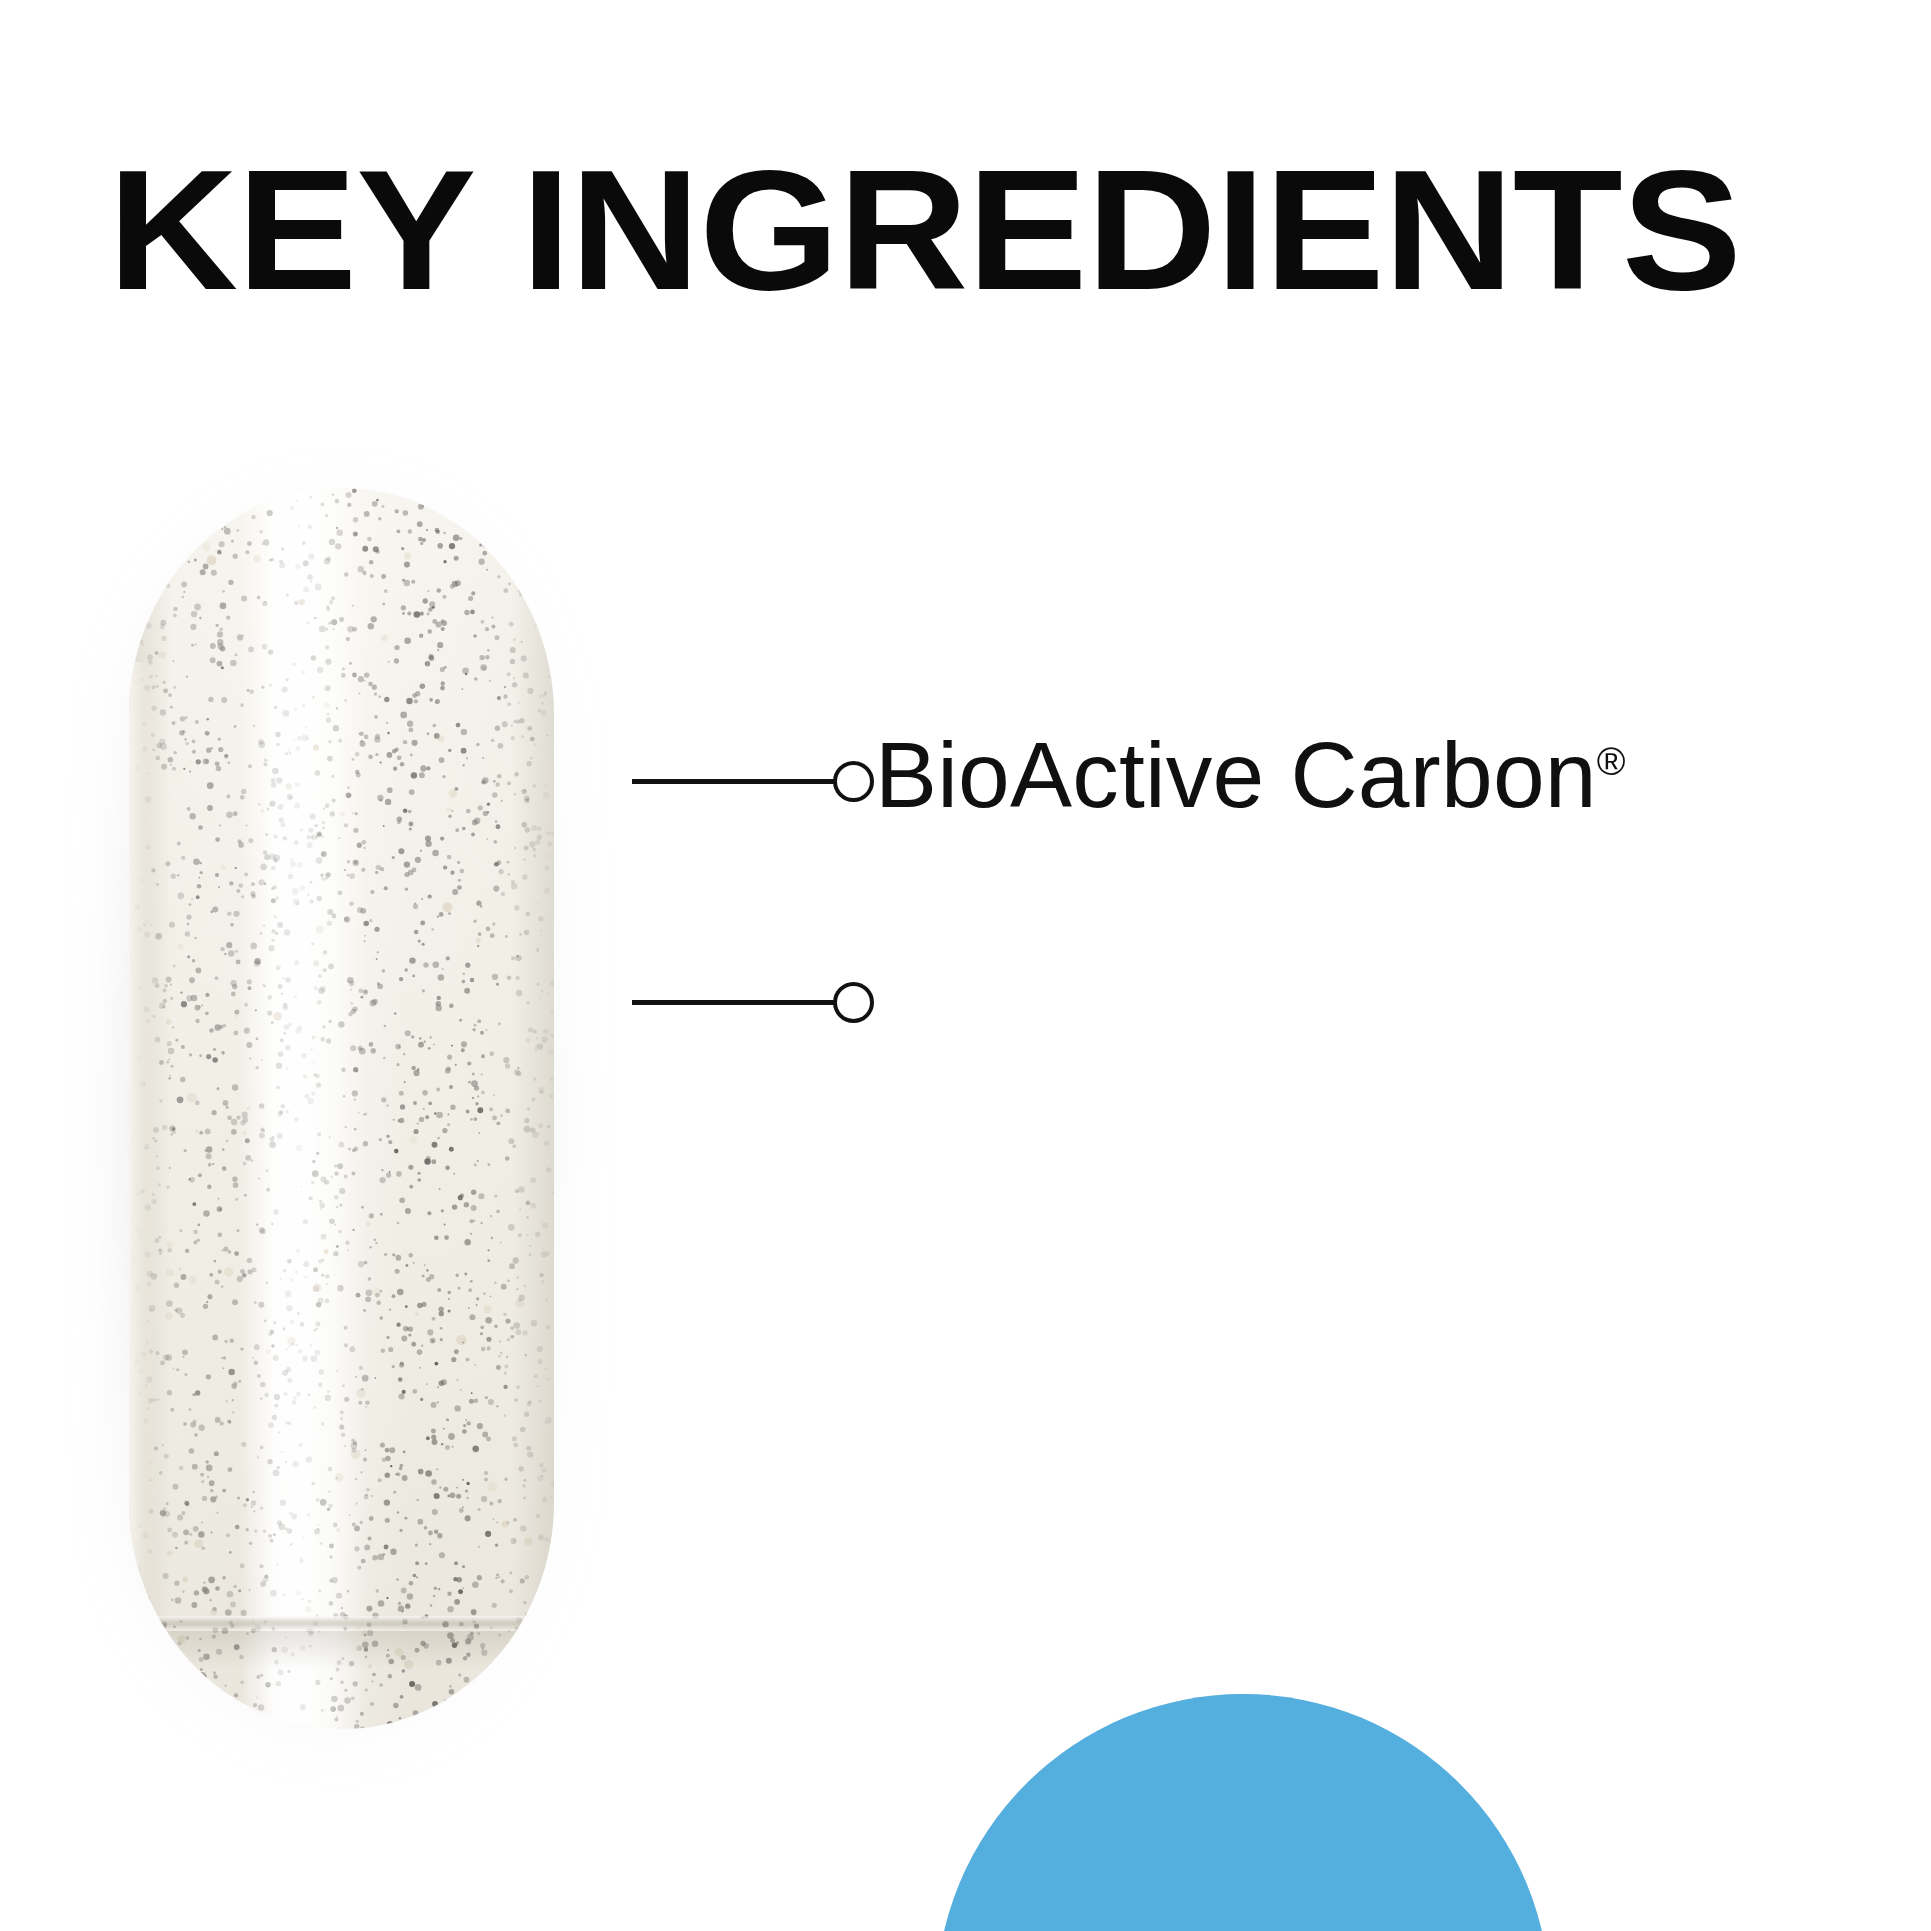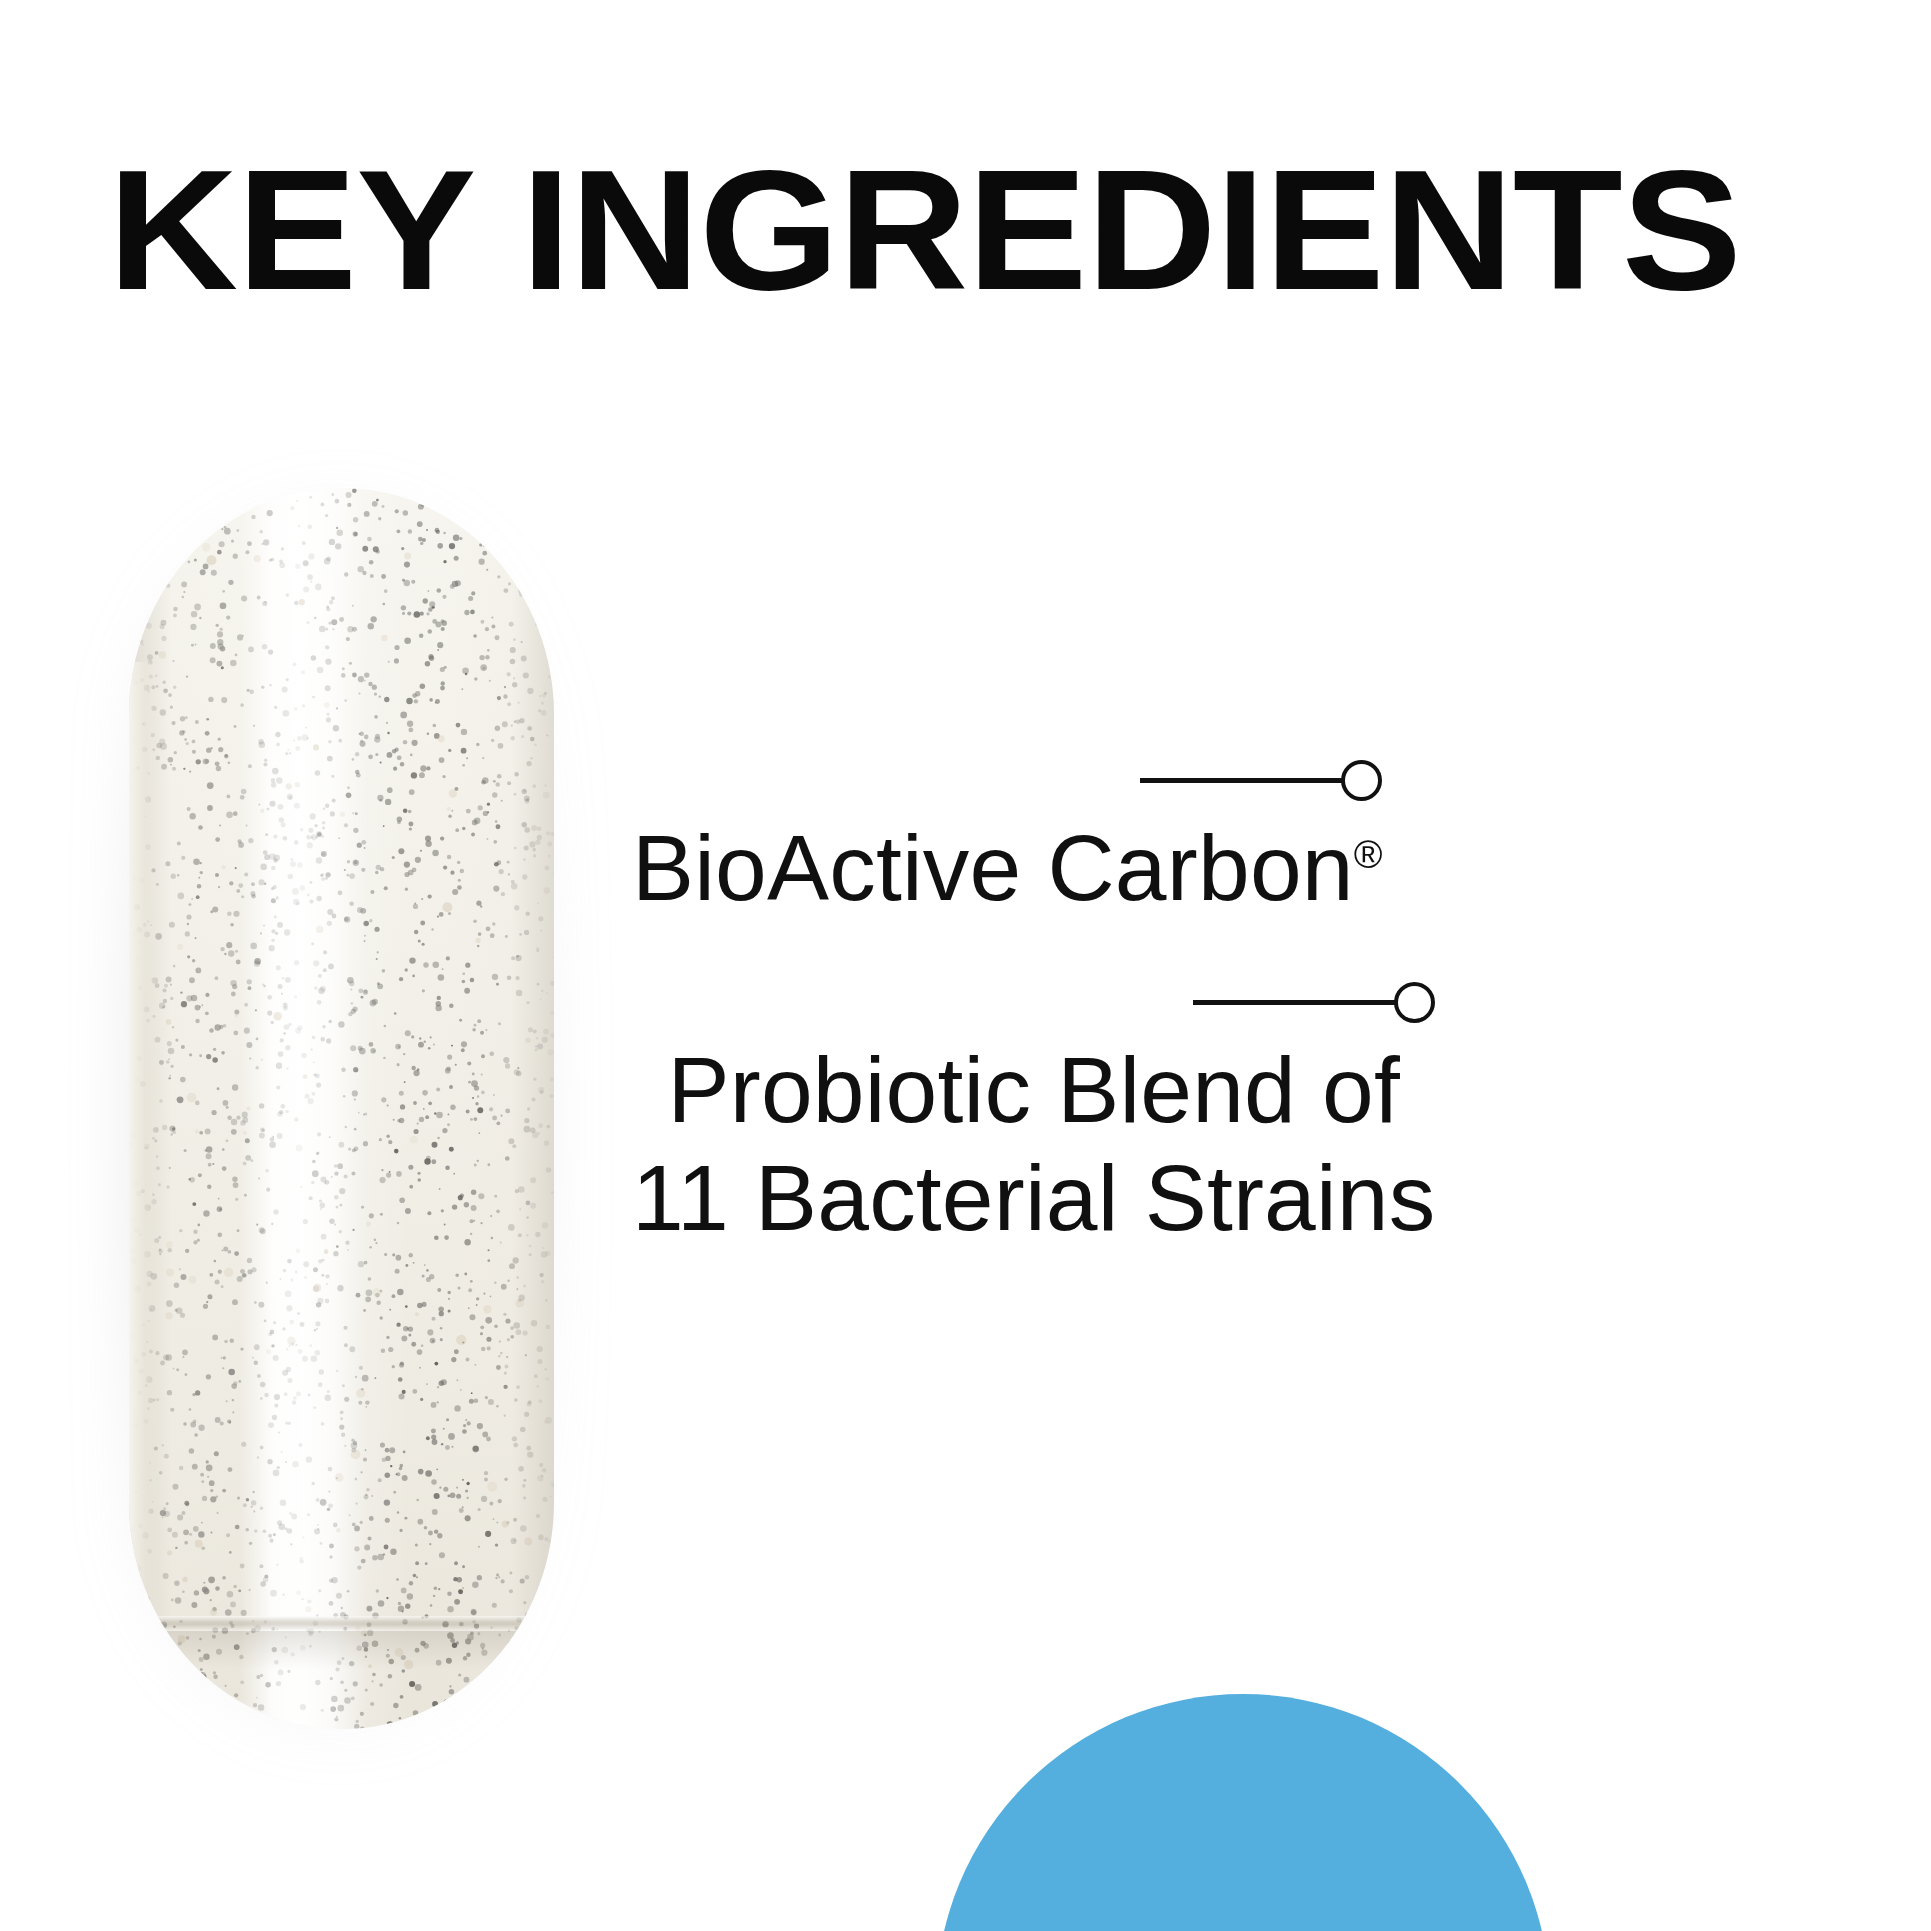--- a/index.html
+++ b/index.html
@@ -130,22 +130,21 @@
     background: linear-gradient(90deg,
       rgba(247,245,238,0.95) 0%,
       rgba(236,232,222,0.55) 55%,
       rgba(255,255,255,0) 100%);
   }
 
   
   .callout {
     position: absolute;
     display: flex;
-    align-items: flex-end;
-    flex-direction: column;
+    align-items: center;
   }
   #callout-bioactive { left: 632px; top: 734px; }
   #callout-probiotic { left: 632px; top: 956px; }
 
   .leader {
     position: relative;
     flex: 0 0 auto;
     width: 243px;
     height: 93px;
   }
@@ -2594,20 +2593,16 @@
   <div class="callout-text">
     <span class="line"><span>BioActive Carbon</span><sup class="reg-mark">®</sup></span>
   </div>
 </div>
 
 <div class="callout" id="callout-probiotic">
   <div class="leader">
     <div class="leader-line"></div>
     <div class="leader-dot"></div>
   </div>
-  <div class="callout-text">
-    <span class="line">Probiotic Blend of</span>
-    <span class="line">11 Bacterial Strains</span>
-  </div>
 </div>
 
 <div id="accent-circle"></div>
 
 
 </body></html>

